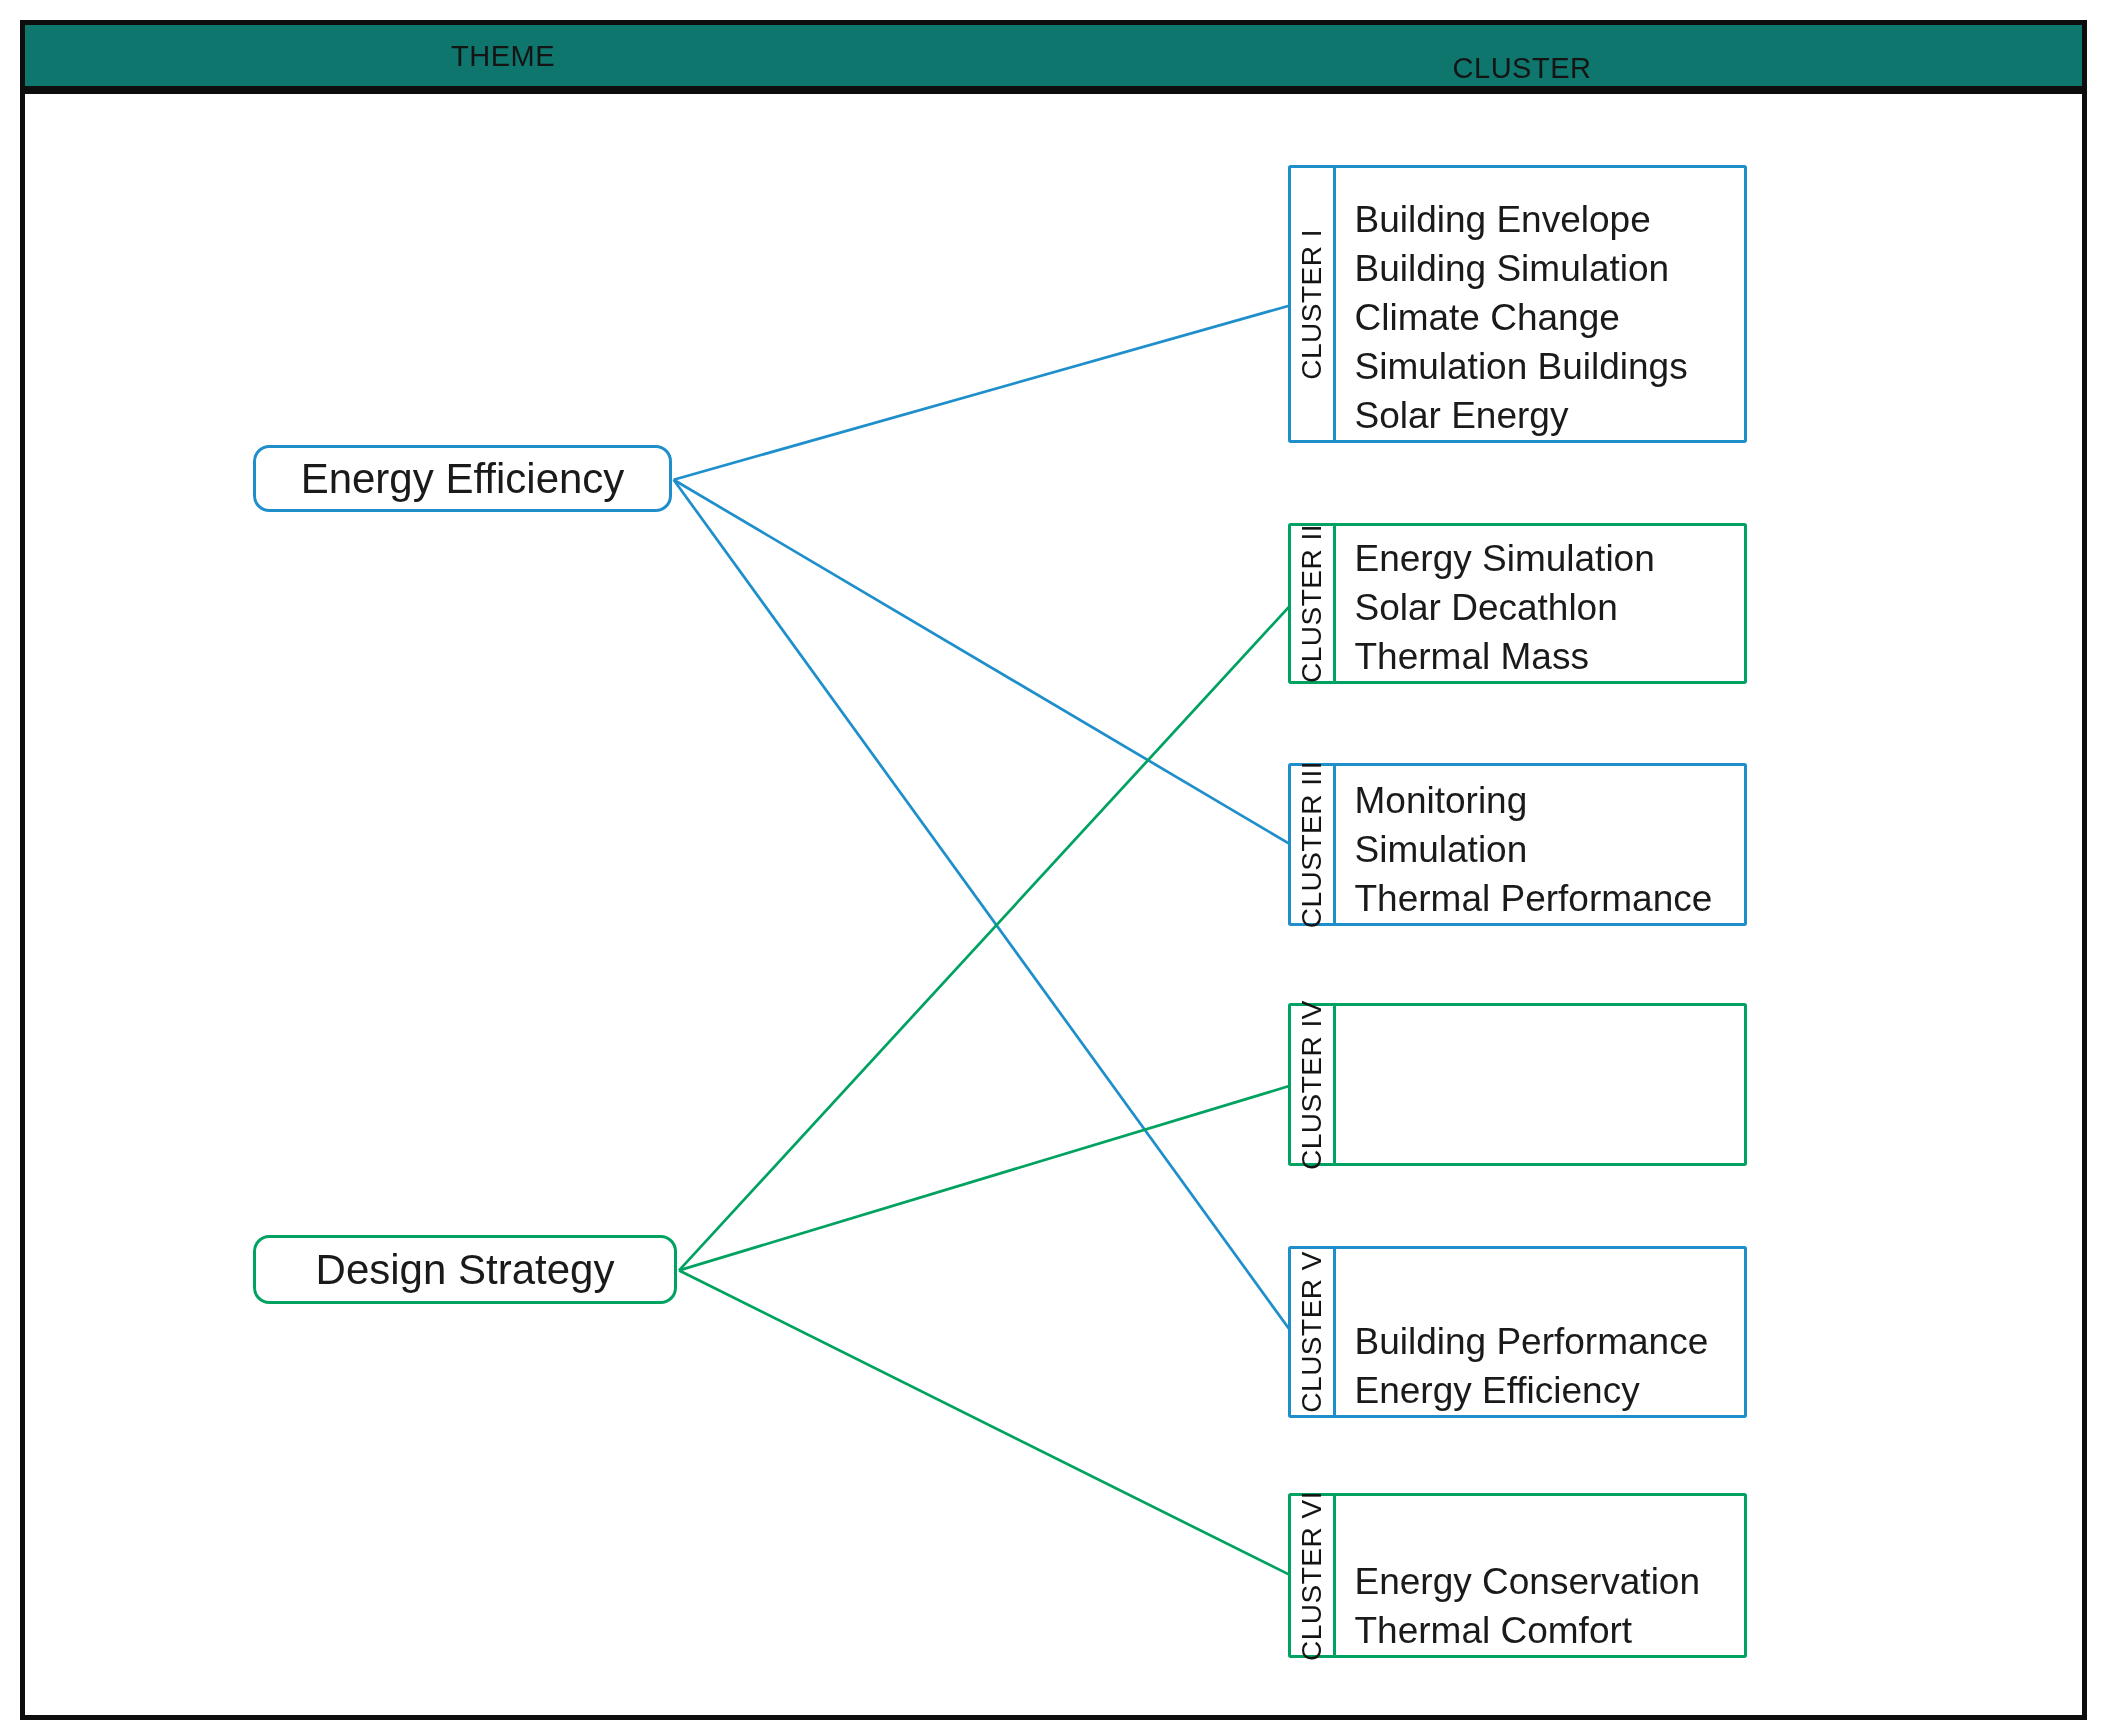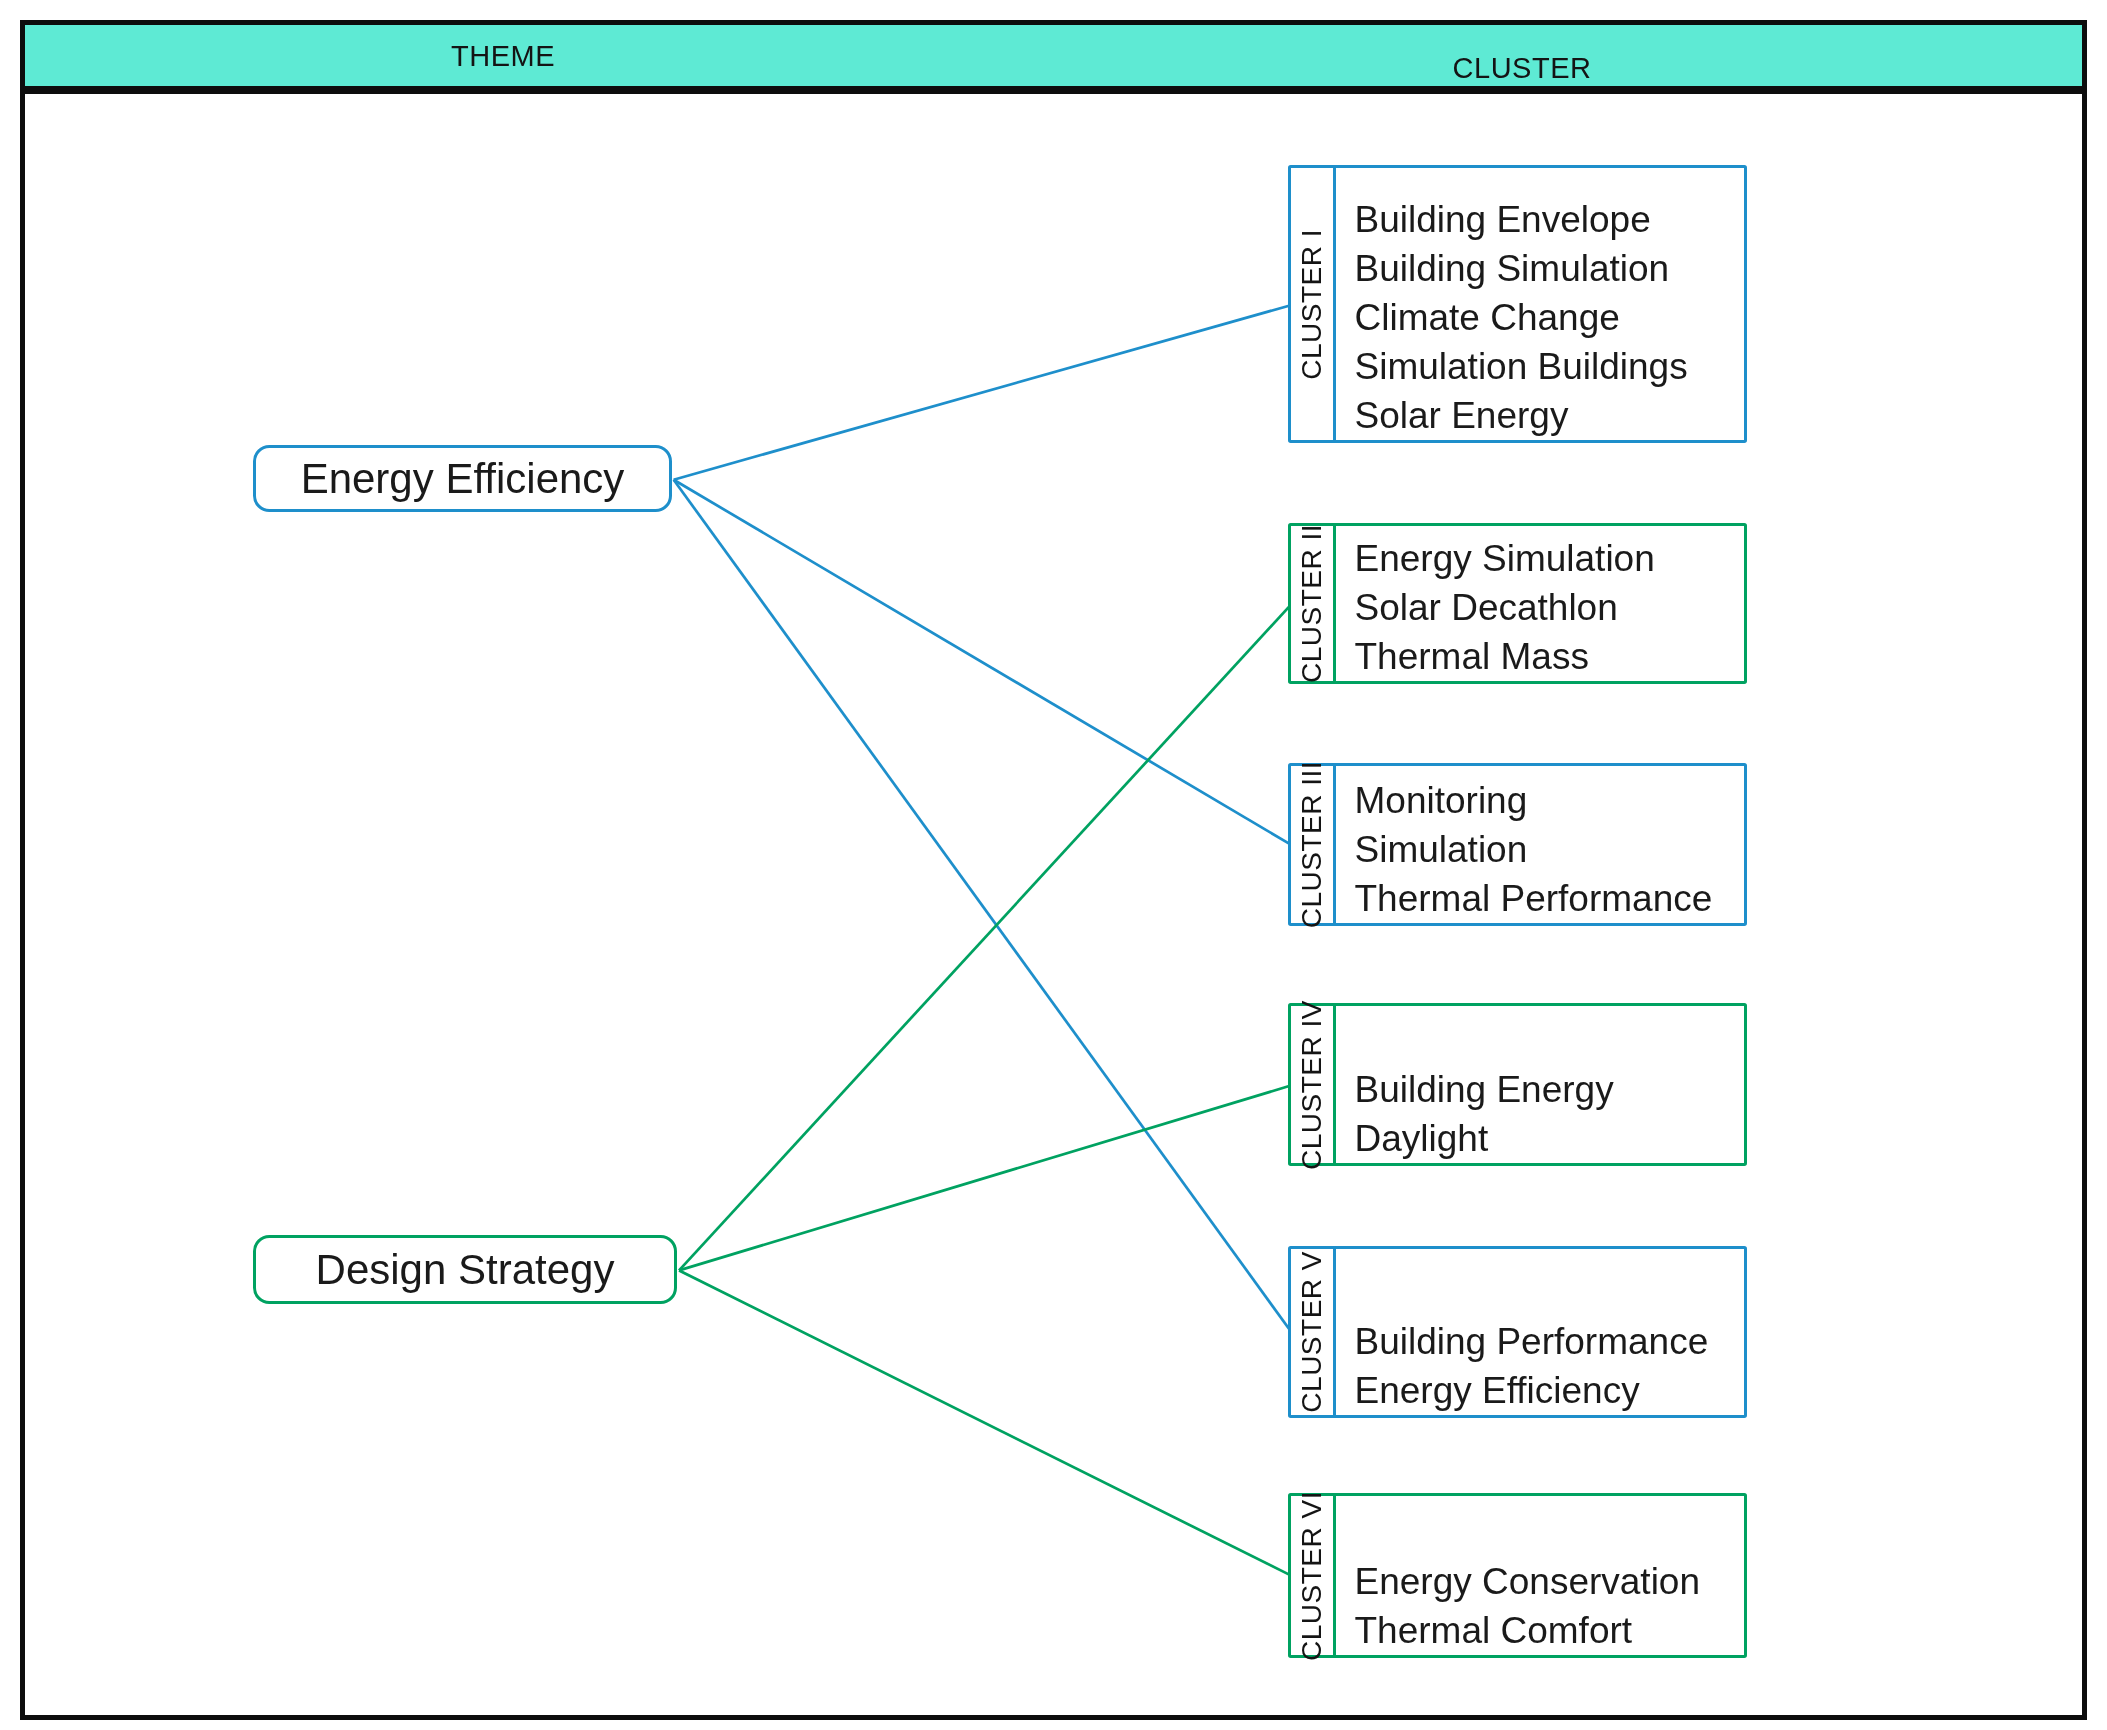--- a/index.html
+++ b/index.html
@@ -25,21 +25,21 @@
     width: 2057px; height: 1690px;
     border: 5.4px solid #0d0d0d;
     background: #ffffff;
   }
   
   .header-band {
     position: absolute;
     left: 25px; top: 25px;
     width: 2057px; height: 61px;
     border-bottom: 8.7px solid #0d0d0d;
-    background: #5eead4;
+    background: #0f766e;
   }
   .col-label {
     position: absolute;
     top: 50%;
     transform: translate(-50%, -50%);
     font-size: 29px;
     letter-spacing: 0.5px;
     font-weight: 500;
     color: #141414;
     white-space: nowrap;
@@ -192,24 +192,20 @@
       <span>Monitoring</span>
       <span>Simulation</span>
       <span>Thermal Performance</span>
     </div>
   </div>
 
   <div class="cluster-box green" id="cluster-4">
     <div class="cluster-strip">
       <span class="vtext">CLUSTER IV</span>
     </div>
-    <div class="cluster-items">
-      <span>Building Energy</span>
-      <span>Daylight</span>
-    </div>
   </div>
 
   <div class="cluster-box blue" id="cluster-5">
     <div class="cluster-strip">
       <span class="vtext">CLUSTER V</span>
     </div>
     <div class="cluster-items">
       <span>Building Performance</span>
       <span>Energy Efficiency</span>
     </div>

